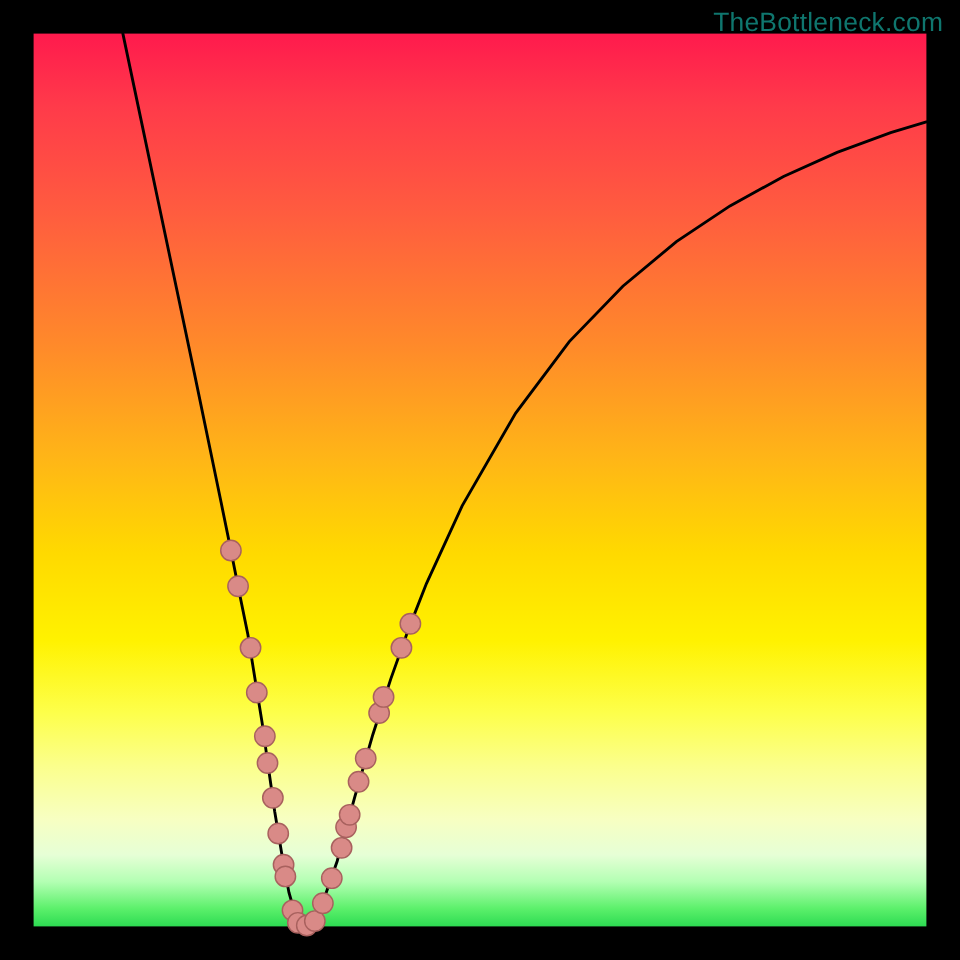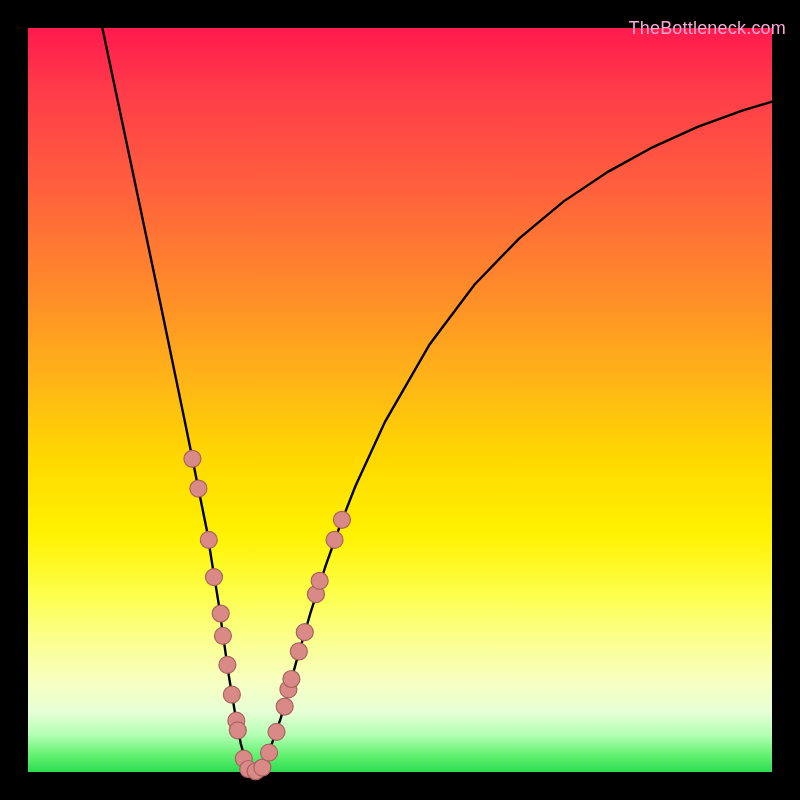--- a/index.html
+++ b/index.html
@@ -29,24 +29,24 @@
       #fbff8c 82%,
       #f7ffc2 88%,
       #e6ffd6 92%,
       #b3ffb3 95%,
       #5cf06b 98%,
       #2ddb52 100%
     );
   }
   .watermark {
     position: absolute;
-    top: 18px;
+    top: 6px;
     right: 14px;
-    color: #f9a8d4;
-    font-size: 18px;
+    color: #0f766e;
+    font-size: 22px;
     letter-spacing: 0.2px;
     user-select: none;
   }
   svg.plot {
     position: absolute;
     left: 0;
     top: 0;
     width: 744px;
     height: 744px;
     overflow: visible;

